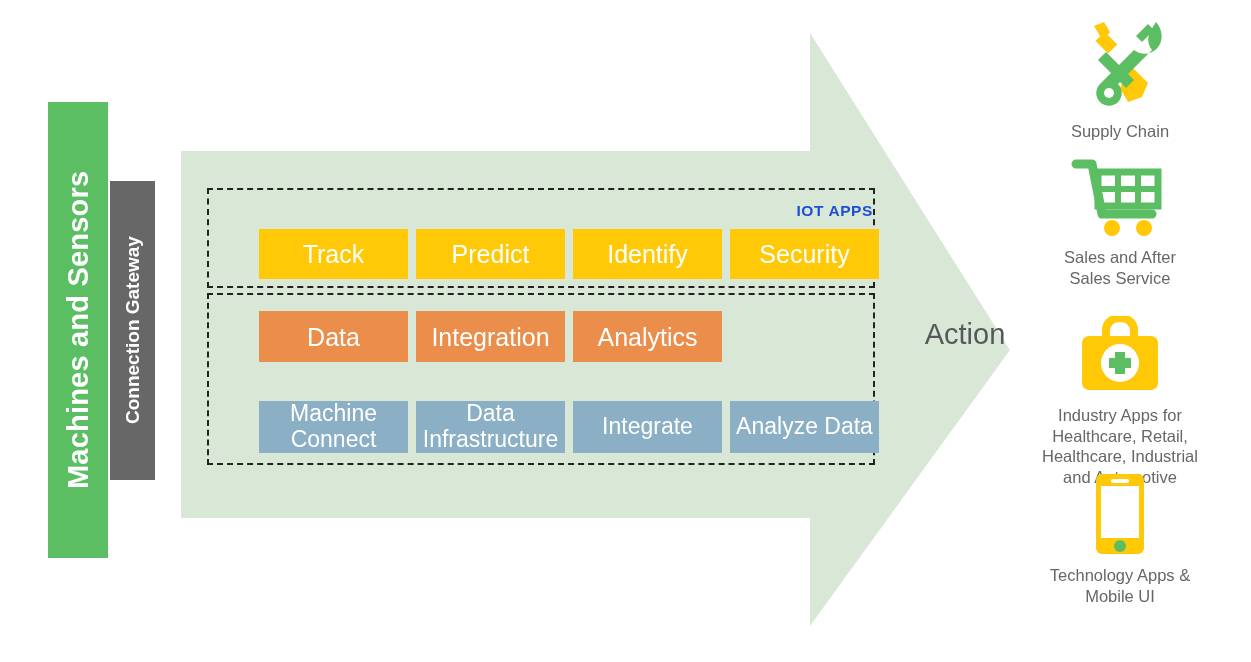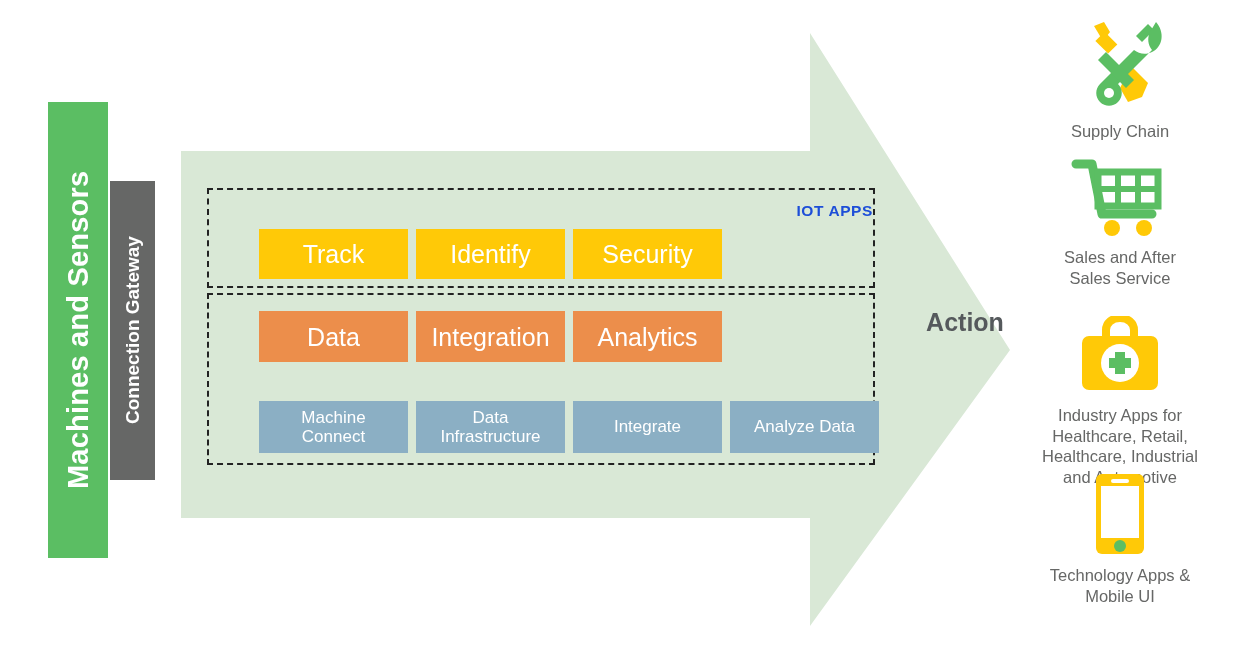--- a/index.html
+++ b/index.html
@@ -66,27 +66,27 @@
   .card.orange{background:#EC8E4B;}
   .card.blue{background:#8BAFC4;}
 
   #apps-row{top:39px;}
   #apps-row .card{width:149px;height:50px;font-size:25px;}
 
   #platform-top-row{top:16px;}
   #platform-top-row .card{width:149px;height:51px;font-size:25px;}
 
   #platform-bottom-row{top:106px;}
-  #platform-bottom-row .card{width:149px;height:52px;font-size:17px;padding:0 2px;}
+  #platform-bottom-row .card{width:149px;height:52px;font-size:23px;padding:0 2px;}
 
   
   #action-label{
-    position:absolute;left:905px;top:308px;
+    position:absolute;left:905px;top:318px;
     width:120px;text-align:center;
-    font-size:25px;font-weight:bold;color:#55595c;
+    font-size:29px;font-weight:normal;color:#55595c;
   }
 
   
   #outcomes{
     position:absolute;left:1000px;top:16px;width:240px;
   }
   .outcome{
     display:flex;flex-direction:column;align-items:center;
     position:absolute;width:240px;
   }
@@ -120,20 +120,23 @@
     <span>Connection Gateway</span>
   </div>
 
   <div id="iot-apps-box" class="dashed-box">
 
     <div id="iot-apps-title" class="group-title">IOT APPS</div>
 
     <div id="apps-row" class="card-row">
       <div class="card yellow">
         <span>Track</span>
+      </div>
+      <div class="card yellow">
+        <span>Predict</span>
       </div>
       <div class="card yellow">
         <span>Identify</span>
       </div>
       <div class="card yellow">
         <span>Security</span>
       </div>
     </div>
   </div>
 

